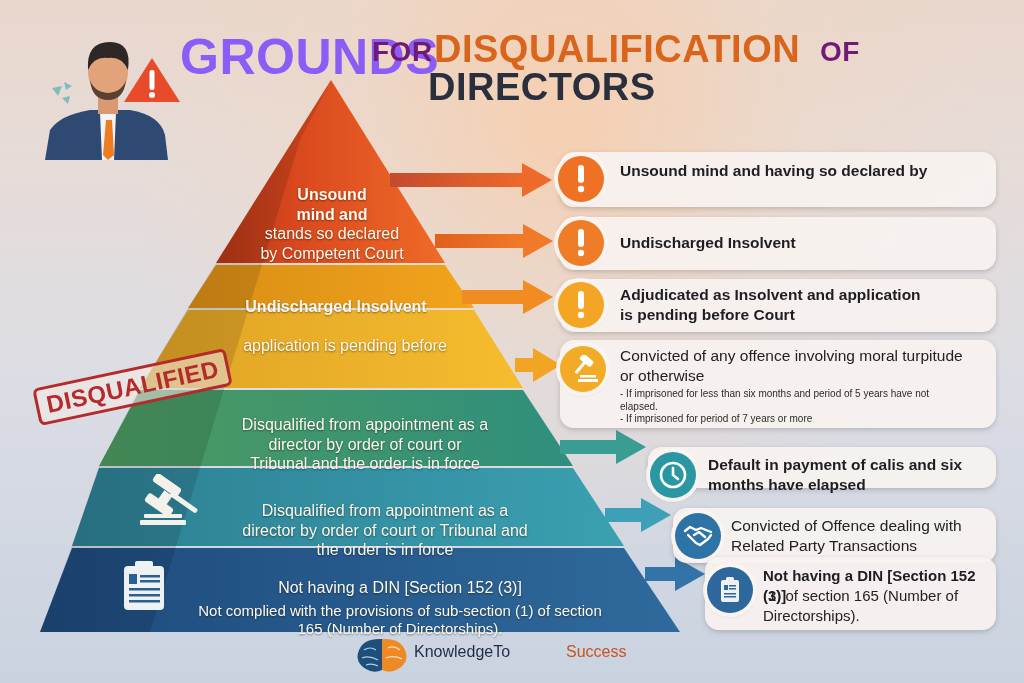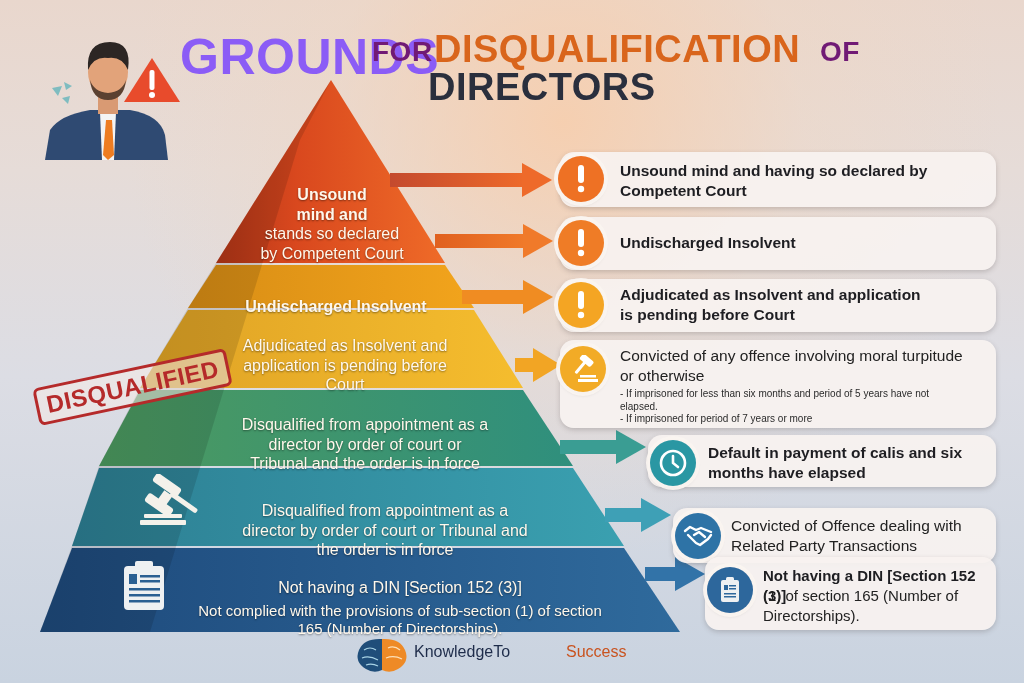--- a/index.html
+++ b/index.html
@@ -126,23 +126,21 @@
 <div class="band-text" style="left:232px;top:165px;width:200px;font-size:16px;">
   <span style="font-weight:bold;">Unsound</span>
   <span style="font-weight:bold;">mind and</span>
   <span>stands so declared</span>
   <span>by Competent Court</span>
 </div>
 <div class="band-text" style="left:206px;top:277px;width:260px;font-size:16px;font-weight:bold;">
   <span>Undischarged Insolvent</span>
 </div>
 <div class="band-text" style="left:200px;top:316px;width:290px;font-size:16px;">
-  <span>Adjudicated as Insolvent and</span>
   <span>application is pending before</span>
-  <span>Court</span>
 </div>
 <div class="band-text" style="left:200px;top:395px;width:330px;font-size:16px;">
   <span>Disqualified from appointment as a</span>
   <span>director by order of court or</span>
   <span>Tribunal and the order is in force</span>
 </div>
 <svg class="abs" style="left:138px;top:474px;" width="70" height="55">
   <g fill="#f4f1ea">
     <rect x="14" y="6" width="30" height="10" rx="3" transform="rotate(35 29 11)"></rect>
     <rect x="6" y="26" width="30" height="10" rx="3" transform="rotate(35 21 31)"></rect>
@@ -208,21 +206,20 @@
 
 <div class="card" style="left:560px;top:152px;width:436px;height:55px;">
   <div class="card-icon" style="left:-2px;top:4px;width:46px;height:46px;background:#ee7124;">
     <svg width="10" height="30">
         <rect x="2" y="1" width="6" height="18" rx="3" fill="#fff"></rect>
         <circle cx="5" cy="25" r="3.2" fill="#fff"></circle>
       </svg>
   </div>
   <div class="card-title" style="left:60px;top:9px;">
     <div>Unsound mind and having so declared by</div>
-      <div>Competent Court</div>
   </div>
 </div>
 
 <div class="card" style="left:560px;top:217px;width:436px;height:53px;">
   <div class="card-icon" style="left:-2px;top:3px;width:46px;height:46px;background:#ef7c26;">
     <svg width="10" height="30">
         <rect x="2" y="1" width="6" height="18" rx="3" fill="#fff"></rect>
         <circle cx="5" cy="25" r="3.2" fill="#fff"></circle>
       </svg>
   </div>
@@ -257,21 +254,21 @@
     <div>Convicted of any offence involving moral turpitude</div>
       <div>or otherwise</div>
   </div>
   <div class="card-sub" style="left:60px;top:48px;">
     <div>- If imprisoned for less than six months and period of 5 years have not</div>
       <div>elapsed.</div>
       <div>- If imprisoned for period of 7 years or more</div>
   </div>
 </div>
 
-<div class="card" style="left:648px;top:435px;width:348px;height:52px;">
+<div class="card" style="left:648px;top:447px;width:348px;height:41px;">
   <div class="card-icon" style="left:2px;top:5px;width:46px;height:46px;background:#2a97a3;">
     <svg width="30" height="30">
         <circle cx="15" cy="15" r="12" fill="none" stroke="#fff" stroke-width="2.6"></circle>
         <path d="M15,8 L15,15 L20,19" fill="none" stroke="#fff" stroke-width="2.6" stroke-linecap="round"></path>
       </svg>
   </div>
   <div class="card-title" style="left:60px;top:8px;">
     <div>Default in payment of calis and six</div>
       <div>months have elapsed</div>
   </div>

